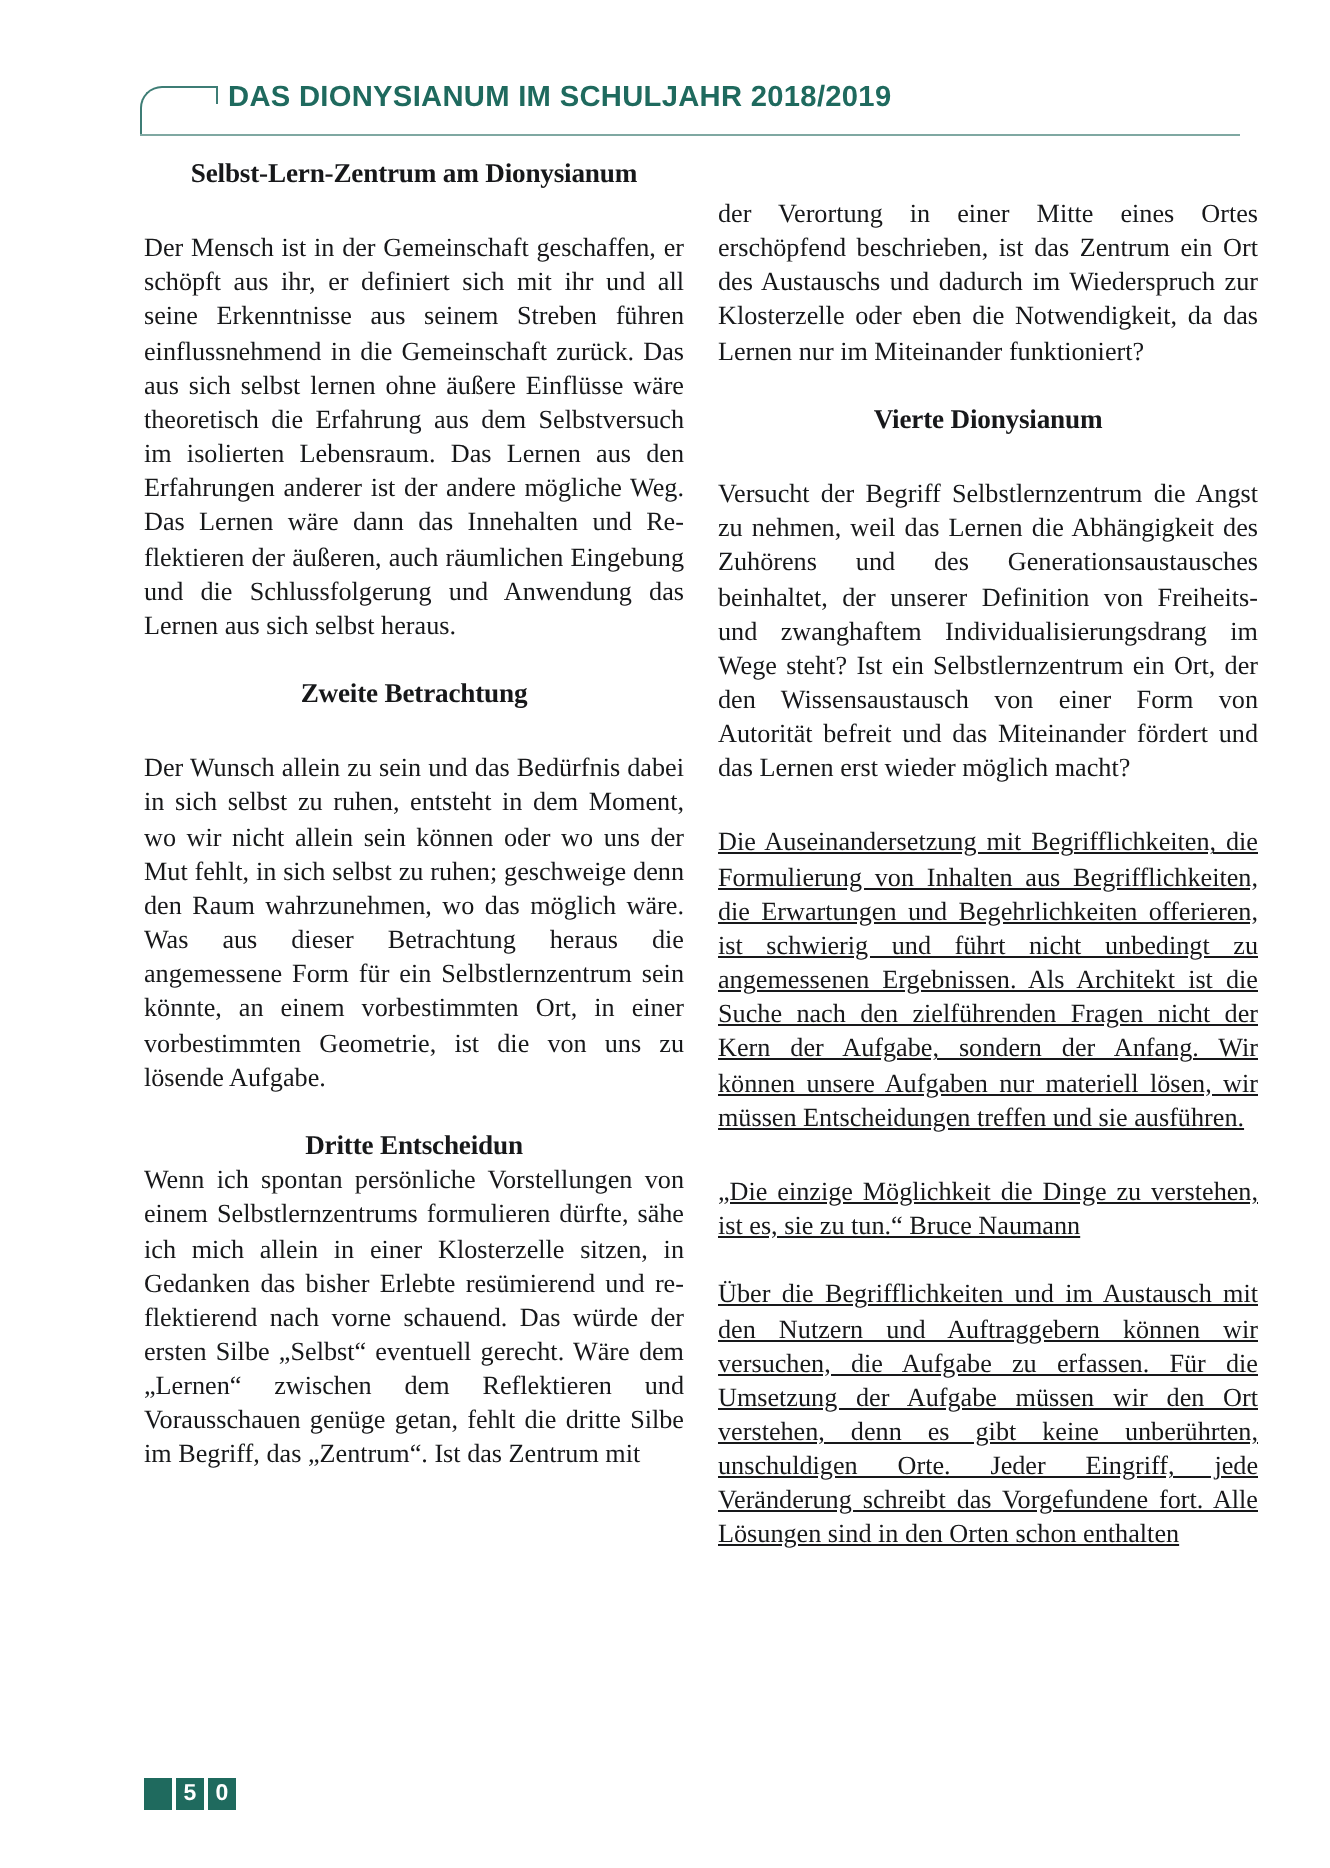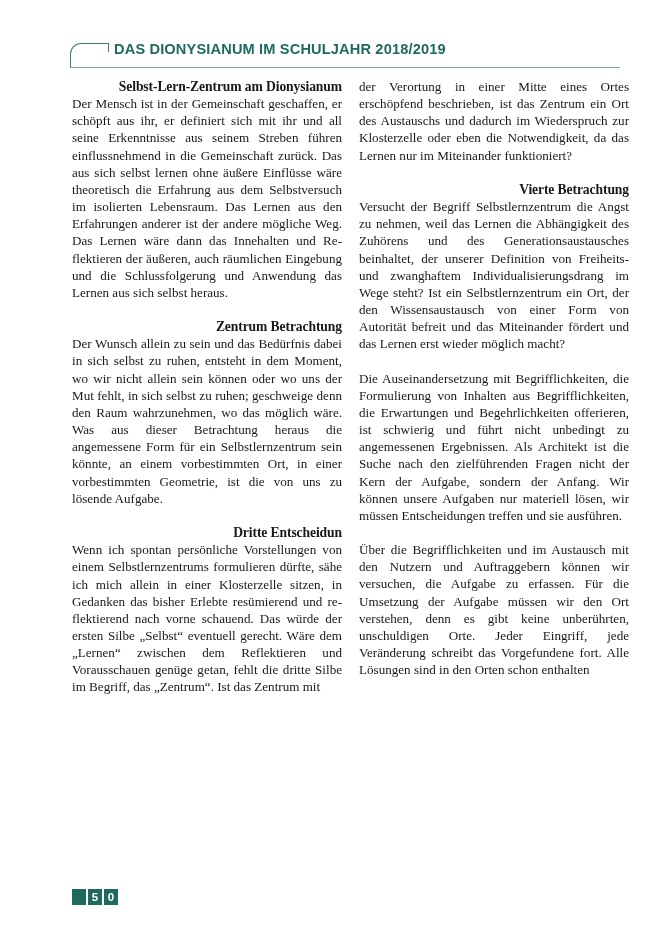--- a/index.html
+++ b/index.html
@@ -86,32 +86,34 @@
     hyphens: manual;
   }
   .col-left  { left: 60px; }
   .col-right { left: 347px; }
 
   .col p {
     margin: 0;
   }
   .col p.gap {
     margin-top: 17.15px;
+    text-decoration: underline;
   }
   .col p.lastline-left {
     text-align-last: left;
+    margin-top: 20px;
   }
 
   h2.section {
     margin: 0;
     font-size: 13.6px;
     line-height: 17.15px;
     font-weight: bold;
     font-family: "Liberation Serif", "DejaVu Serif", serif;
-    text-align: right;
+    text-align: center;
     letter-spacing: -0.1px;
   }
   h2.section.spaced {
     margin-top: 17.15px;
   }
 
   
   .folio {
     position: absolute;
     left: 60px;
@@ -144,35 +146,36 @@
   <div class="running-head">
     <div class="head-bracket"></div>
     <div class="head-title">DAS DIONYSIANUM IM SCHULJAHR 2018/2019</div>
     <div class="head-rule"></div>
   </div>
 
   <div class="col col-left">
     <h2 class="section">Selbst-Lern-Zentrum am Dionysianum</h2>
     <p class="lastline-left">Der Mensch ist in der Gemeinschaft ge­schaffen, er schöpft aus ihr, er definiert sich mit ihr und all seine Erkenntnisse aus seinem Streben führen einflussneh­mend in die Gemeinschaft zurück. Das aus sich selbst lernen ohne äußere Ein­flüsse wäre theoretisch die Erfahrung aus dem Selbstversuch im isolierten Lebens­raum. Das Lernen aus den Erfahrungen anderer ist der andere mögliche Weg. Das Lernen wäre dann das Innehalten und Re­flektieren der äußeren, auch räumlichen Eingebung und die Schlussfolgerung und Anwendung das Lernen aus sich selbst heraus.</p>
 
-    <h2 class="section spaced">Zentrum Betrachtung</h2>
+    <h2 class="section spaced">Zweite Betrachtung</h2>
     <p class="lastline-left">Der Wunsch allein zu sein und das Be­dürfnis dabei in sich selbst zu ruhen, ent­steht in dem Moment, wo wir nicht allein sein können oder wo uns der Mut fehlt, in sich selbst zu ruhen; geschweige denn den Raum wahrzunehmen, wo das mög­lich wäre. Was aus dieser Betrachtung heraus die angemessene Form für ein Selbstlernzentrum sein könnte, an einem vorbestimmten Ort, in einer vorbestimm­ten Geometrie, ist die von uns zu lösende Aufgabe.</p>
 
     <h2 class="section spaced">Dritte Entscheidun</h2>
     <p>Wenn ich spontan persönliche Vorstel­lungen von einem Selbstlernzentrums formulieren dürfte, sähe ich mich allein in einer Klosterzelle sitzen, in Gedanken das bisher Erlebte resümierend und re­flektierend nach vorne schauend. Das würde der ersten Silbe „Selbst“ eventuell gerecht. Wäre dem „Lernen“ zwischen dem Reflektieren und Vorausschauen ge­nüge getan, fehlt die dritte Silbe im Be­griff, das „Zentrum“. Ist das Zentrum mit</p>
   </div>
 
   <div class="col col-right">
     <p class="lastline-left">der Verortung in einer Mitte eines Ortes erschöpfend beschrieben, ist das Zentrum ein Ort des Austauschs und dadurch im Wiederspruch zur Klosterzelle oder eben die Notwendigkeit, da das Lernen nur im Miteinander funktioniert?</p>
 
-    <h2 class="section spaced">Vierte Betrachtung</h2>
+    <h2 class="section spaced">Vierte Dionysianum</h2>
     <p class="lastline-left">Versucht der Begriff Selbstlernzentrum die Angst zu nehmen, weil das Lernen die Abhängigkeit des Zuhörens und des Generationsaustausches beinhaltet, der unserer Definition von Freiheits- und zwanghaftem Individualisierungsdrang im Wege steht? Ist ein Selbstlernzentrum ein Ort, der den Wissensaustausch von einer Form von Autorität befreit und das Miteinander fördert und das Lernen erst wieder möglich macht?</p>
 
     <p class="gap lastline-left">Die Auseinandersetzung mit Begrifflich­keiten, die Formulierung von Inhalten aus Begrifflichkeiten, die Erwartungen und Begehrlichkeiten offerieren, ist schwierig und führt nicht unbedingt zu angemes­senen Ergebnissen. Als Architekt ist die Suche nach den zielführenden Fragen nicht der Kern der Aufgabe, sondern der Anfang. Wir können unsere Aufgaben nur materiell lösen, wir müssen Entscheidun­gen treffen und sie ausführen.</p>
 
+    <p class="gap lastline-left">„Die einzige Möglichkeit die Dinge zu ver­stehen, ist es, sie zu tun.“ Bruce Naumann</p>
 
     <p class="gap">Über die Begrifflichkeiten und im Aus­tausch mit den Nutzern und Auftragge­bern können wir versuchen, die Aufgabe zu erfassen. Für die Umsetzung der Auf­gabe müssen wir den Ort verstehen, denn es gibt keine unberührten, unschuldigen Orte. Jeder Eingriff, jede Veränderung schreibt das Vorgefundene fort. Alle Lö­sungen sind in den Orten schon enthalten</p>
   </div>
 
   <div class="folio">
     <div class="folio-block"></div>
     <div class="folio-digit">5</div>
     <div class="folio-digit">0</div>
   </div>
 

